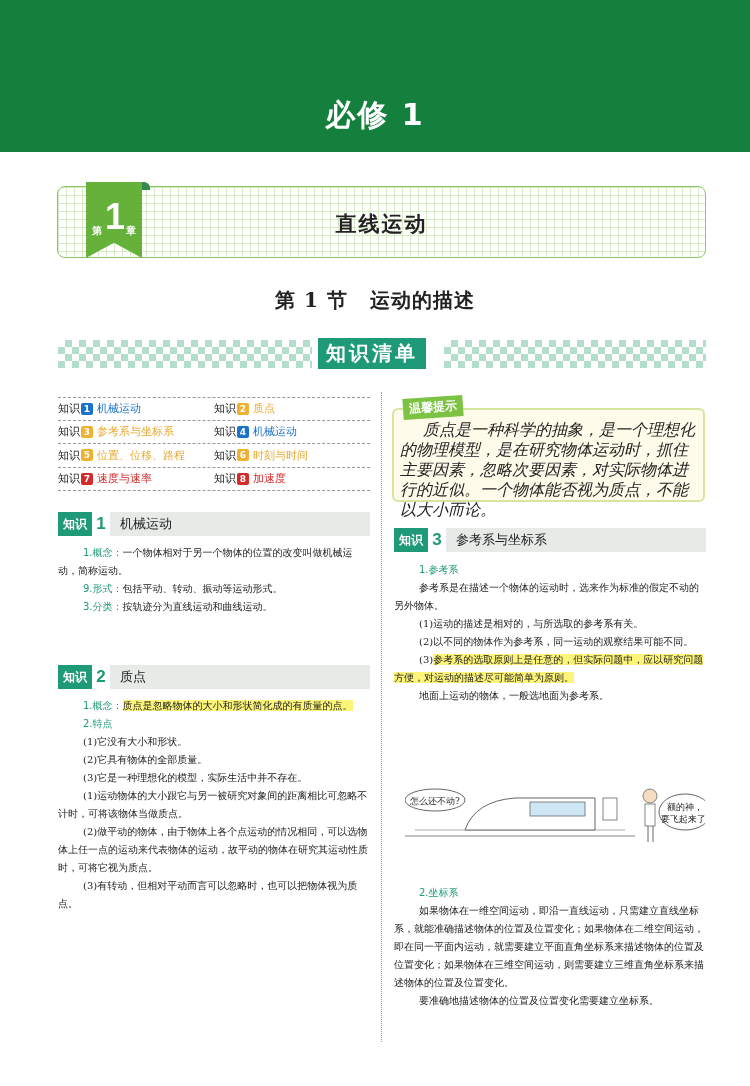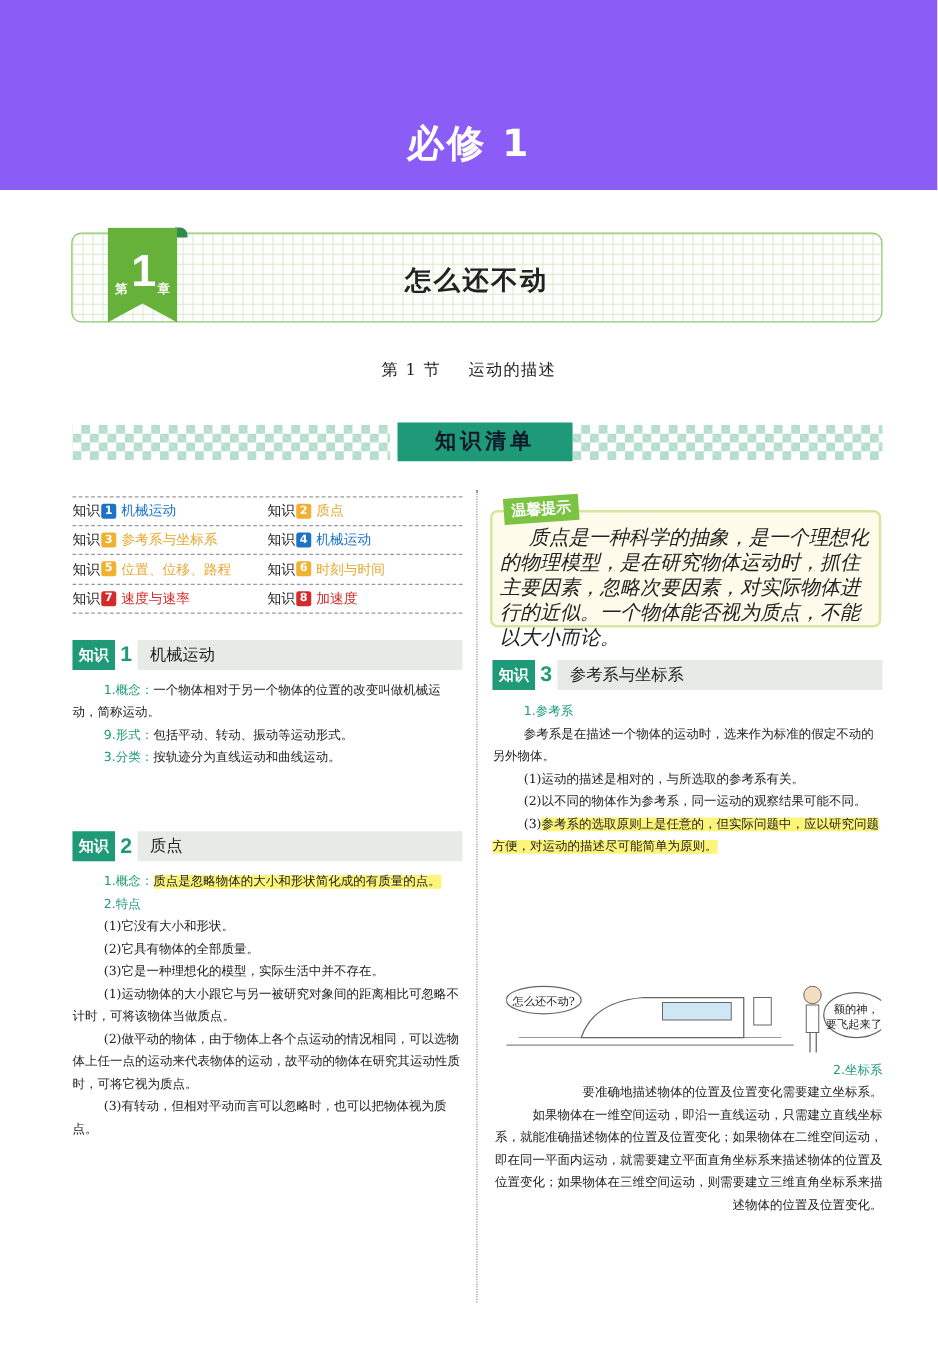--- a/index.html
+++ b/index.html
@@ -1,42 +1,42 @@
 <!DOCTYPE html>
 <html><head>
 <meta charset="utf-8">
 <style>
   * { box-sizing: border-box; margin: 0; padding: 0; }
   body { width: 750px; height: 1086px; background: #ffffff; font-family: "DejaVu Serif", "Liberation Serif", serif; color: #222; position: relative; overflow: hidden; }
-  .top-banner { position: absolute; left: 0; top: 0; width: 750px; height: 152px; background: #8b5cf6; }
+  .top-banner { position: absolute; left: 0; top: 0; width: 750px; height: 152px; background: #15803d; }
   .top-banner .title { position: absolute; left: 0; right: 0; top: 95px; text-align: center; color: #fff; font-family: "DejaVu Sans", sans-serif; font-weight: bold; font-size: 30px; letter-spacing: 2px; }
 
   .chapter-box { position: absolute; left: 57px; top: 186px; width: 649px; height: 72px; border: 1.5px solid #8cc66a; border-radius: 8px;
     background-color: #fff;
     background-image: linear-gradient(#d6ebc4 1px, transparent 1px), linear-gradient(90deg, #d6ebc4 1px, transparent 1px);
     background-size: 8px 8px; }
   .chapter-badge { position: absolute; left: 86px; top: 182px; width: 56px; height: 76px; background: #66b13a;
     clip-path: polygon(0 0, 100% 0, 100% 100%, 50% 80%, 0 100%); }
   .chapter-badge-tab { position: absolute; left: 140px; top: 182px; width: 10px; height: 8px; background: #2f8a4b; border-radius: 0 6px 0 0; }
   .chapter-badge .di { position: absolute; left: 6px; top: 42px; color: #fff; font-size: 10px; font-family: "DejaVu Sans", sans-serif; font-weight: bold; }
   .chapter-badge .num { position: absolute; left: 19px; top: 14px; color: #fff; font-size: 36px; font-family: "Liberation Sans", sans-serif; font-weight: bold; }
   .chapter-badge .zhang { position: absolute; right: 6px; top: 42px; color: #fff; font-size: 10px; font-family: "DejaVu Sans", sans-serif; font-weight: bold; }
   .chapter-title { position: absolute; left: 57px; width: 649px; top: 210px; text-align: center; font-family: "DejaVu Sans", sans-serif; font-weight: bold; font-size: 21px; color: #222; letter-spacing: 2px; }
 
-  .section-title { position: absolute; left: 0; right: 0; top: 287px; text-align: center; font-size: 13px; font-weight: normal; color: #222; letter-spacing: 1px; }
+  .section-title { position: absolute; left: 0; right: 0; top: 287px; text-align: center; font-size: 20px; font-weight: bold; color: #222; letter-spacing: 1px; }
   .section-title .gap { display: inline-block; width: 22px; }
 
   .checker { position: absolute; top: 340px; height: 28px;
     background-image:
       linear-gradient(45deg, #a8d8c4 25%, transparent 25%, transparent 75%, #a8d8c4 75%),
       linear-gradient(45deg, #a8d8c4 25%, transparent 25%, transparent 75%, #a8d8c4 75%);
     background-size: 14px 14px; background-position: 0 0, 7px 7px; opacity: 0.85; }
   .checker.left { left: 58px; width: 254px; }
   .checker.right { left: 444px; width: 262px; }
-  .list-header { position: absolute; left: 318px; top: 338px; width: 140px; height: 31px; background: #1f9a78; color: #0f172a; font-family: "DejaVu Sans", sans-serif; font-weight: bold; font-size: 17px; text-align: center; line-height: 31px; letter-spacing: 3px; }
+  .list-header { position: absolute; left: 318px; top: 338px; width: 108px; height: 31px; background: #1f9a78; color: #ffffff; font-family: "DejaVu Sans", sans-serif; font-weight: bold; font-size: 20px; text-align: center; line-height: 31px; letter-spacing: 3px; }
 
   .divider { position: absolute; left: 381px; top: 392px; height: 650px; border-left: 1px dotted #999; }
 
   .toc { position: absolute; left: 58px; top: 397px; width: 312px; }
   .toc-row { display: flex; height: 23.5px; border-bottom: 1px dashed #999; align-items: center; font-family: "DejaVu Sans", sans-serif; font-size: 11px; }
   .toc-row:first-child { border-top: 1px dashed #999; }
   .toc-cell { width: 50%; display: flex; align-items: center; }
   .toc-cell .pre { color: #222; }
   .toc-cell .badge { display: inline-block; width: 12px; height: 12px; border-radius: 2px; color: #fff; font-size: 9px; font-weight: bold; text-align: center; line-height: 12px; margin: 0 4px 0 1px; }
   .toc-cell .lbl { font-size: 11px; }
@@ -66,21 +66,21 @@
   <div class="title">必修 1</div>
 </div>
 
 <div class="chapter-box"></div>
 <div class="chapter-badge-tab"></div>
 <div class="chapter-badge">
   <span class="di">第</span>
   <span class="num">1</span>
   <span class="zhang">章</span>
 </div>
-<div class="chapter-title">怎么还不动</div>
+<div class="chapter-title">直线运动</div>
 
 <div class="section-title">
   <span>第 1 节</span><span class="gap"></span><span>运动的描述</span>
 </div>
 
 <div class="checker left"></div>
 <div class="checker right"></div>
 <div class="list-header">知识清单</div>
 
 <div class="divider"></div>
@@ -171,36 +171,37 @@
   <span class="tag">知识</span>
   <span class="n">3</span>
   <span class="t">参考系与坐标系</span>
 </div>
 <div class="body-text" style="left:394px; top:561px; width:312px;">
   <p class="ind-sub teal">1.参考系</p>
   <p class="ind">参考系是在描述一个物体的运动时，选来作为标准的假定不动的另外物体。</p>
   <p class="ind">(1)运动的描述是相对的，与所选取的参考系有关。</p>
   <p class="ind">(2)以不同的物体作为参考系，同一运动的观察结果可能不同。</p>
   <p class="ind"><span>(3)</span><span class="hl">参考系的选取原则上是任意的，但实际问题中，应以研究问题方便，对运动的描述尽可能简单为原则。</span></p>
+  <p class="ind">地面上运动的物体，一般选地面为参考系。</p>
 </div>
 
 <svg class="illus" viewBox="0 0 300 60">
   <line x1="0" y1="50" x2="230" y2="50" stroke="#888" stroke-width="1"></line>
   <line x1="10" y1="44" x2="220" y2="44" stroke="#999" stroke-width="0.8"></line>
   <path d="M60 44 Q70 15 110 12 L190 12 L190 44 Z" fill="#fff" stroke="#666" stroke-width="1"></path>
   <rect x="125" y="16" width="55" height="14" fill="#cfe6f5" stroke="#666" stroke-width="0.8"></rect>
   <rect x="198" y="12" width="14" height="22" fill="#fff" stroke="#666" stroke-width="0.8"></rect>
   <ellipse cx="30" cy="14" rx="30" ry="11" fill="#fff" stroke="#666" stroke-width="1"></ellipse>
   <text x="30" y="18" font-size="9" text-anchor="middle" fill="#222" font-family="DejaVu Serif, serif">怎么还不动?</text>
   <circle cx="245" cy="10" r="7" fill="#f3dcc0" stroke="#666" stroke-width="0.8"></circle>
   <rect x="240" y="18" width="10" height="22" fill="#fff" stroke="#666" stroke-width="0.8"></rect>
   <line x1="243" y1="40" x2="243" y2="56" stroke="#666"></line>
     <line x1="248" y1="40" x2="248" y2="56" stroke="#666"></line>
   <ellipse cx="280" cy="26" rx="26" ry="18" fill="#fff" stroke="#666" stroke-width="1"></ellipse>
   <text x="280" y="24" font-size="9" text-anchor="middle" fill="#222" font-family="DejaVu Serif, serif">额的神，</text>
   <text x="280" y="36" font-size="9" text-anchor="middle" fill="#222" font-family="DejaVu Serif, serif">要飞起来了!</text>
 </svg>
 
-<div class="body-text" style="left:394px; top:848px; width:312px;text-align:right;">
+<div class="body-text" style="left:394px; top:884px; width:312px;">
   <p class="ind-sub teal">2.坐标系</p>
+  <p class="ind">如果物体在一维空间运动，即沿一直线运动，只需建立直线坐标系，就能准确描述物体的位置及位置变化；如果物体在二维空间运动，即在同一平面内运动，就需要建立平面直角坐标系来描述物体的位置及位置变化；如果物体在三维空间运动，则需要建立三维直角坐标系来描述物体的位置及位置变化。</p>
   <p class="ind">要准确地描述物体的位置及位置变化需要建立坐标系。</p>
-  <p class="ind">如果物体在一维空间运动，即沿一直线运动，只需建立直线坐标系，就能准确描述物体的位置及位置变化；如果物体在二维空间运动，即在同一平面内运动，就需要建立平面直角坐标系来描述物体的位置及位置变化；如果物体在三维空间运动，则需要建立三维直角坐标系来描述物体的位置及位置变化。</p>
 </div>
 
 </body></html>

